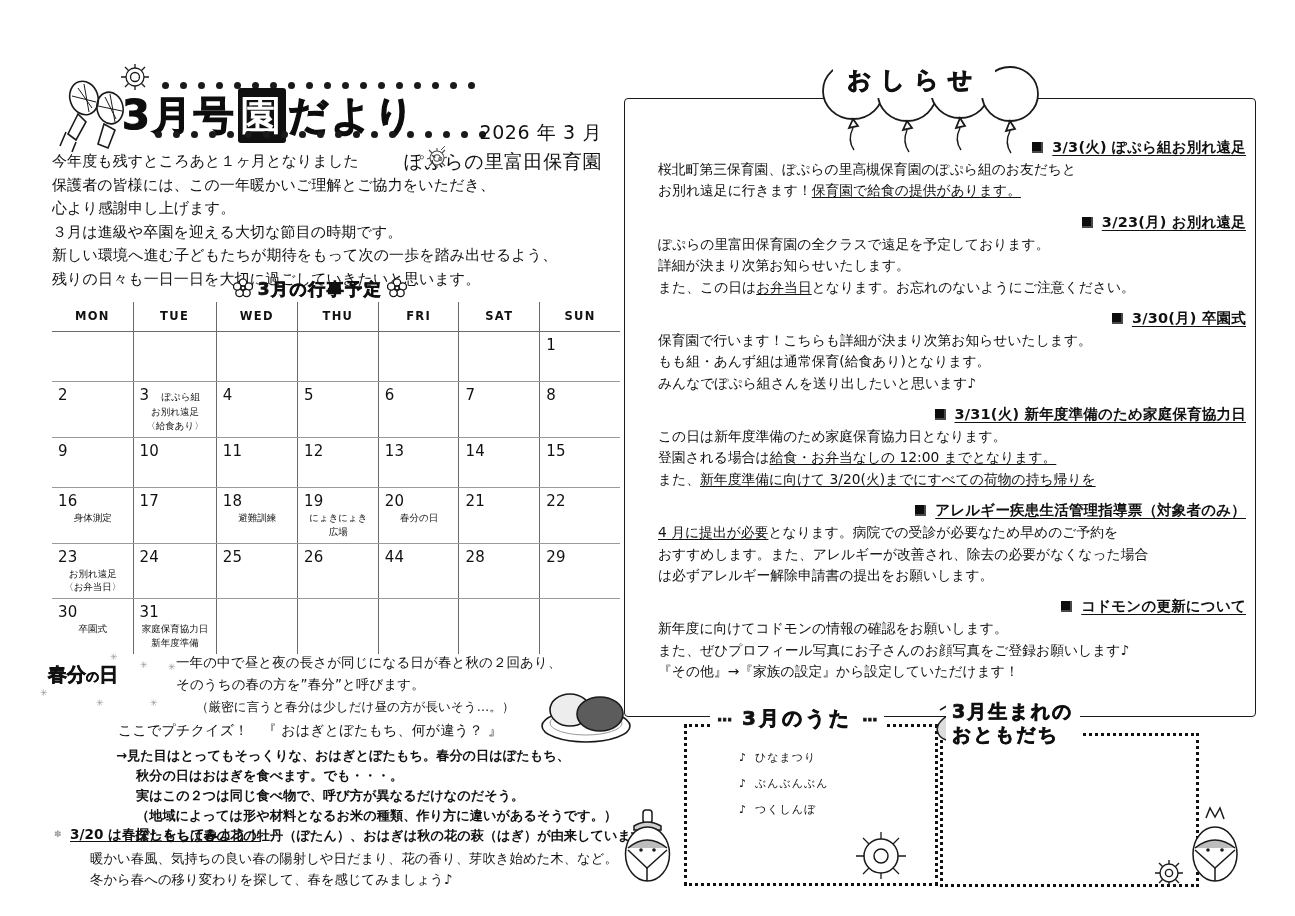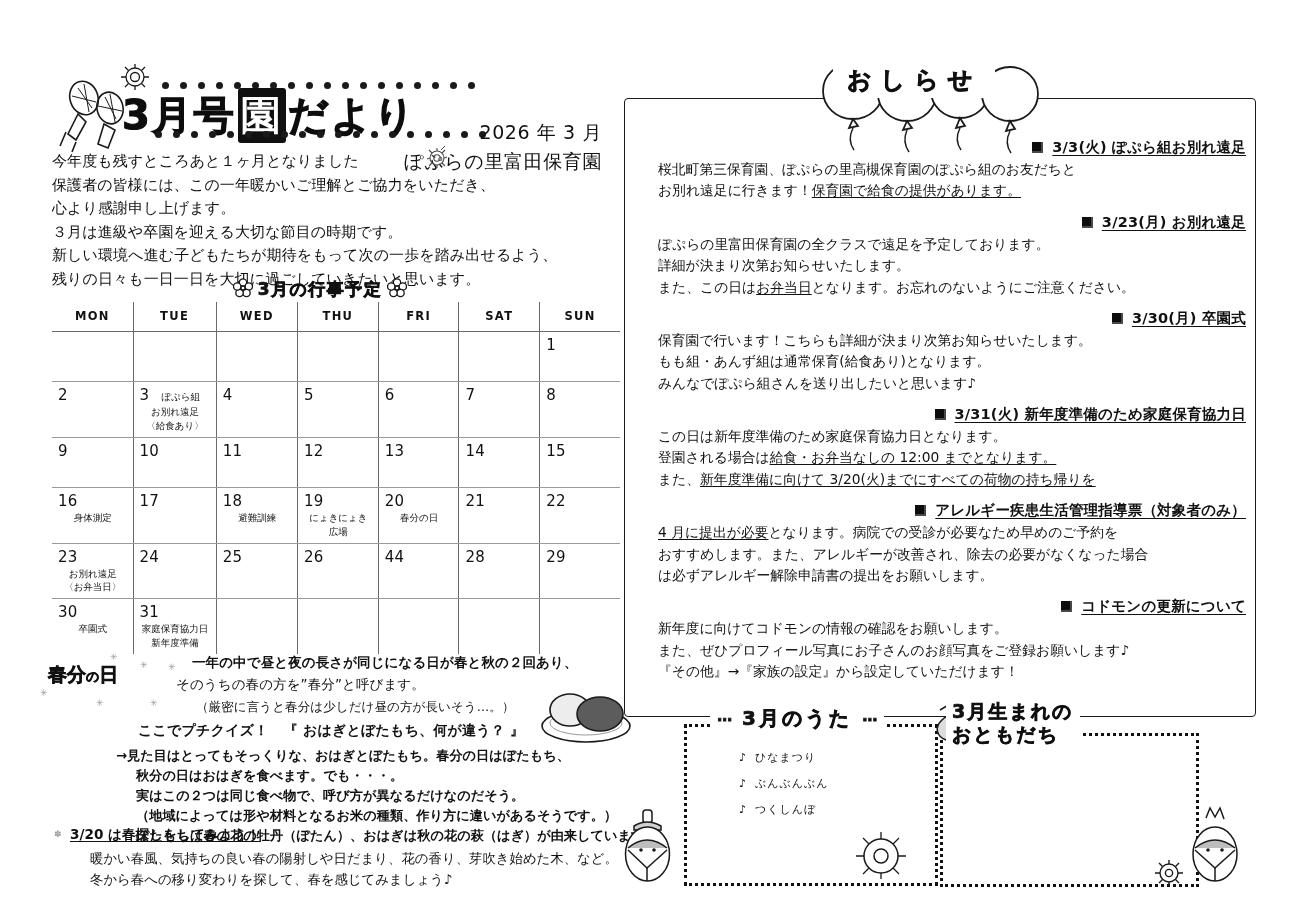--- a/index.html
+++ b/index.html
@@ -83,24 +83,24 @@
   
   .shunbun{position:absolute;left:0;top:646px;width:660px;}
   .shunbun-badge{
     position:absolute;left:48px;top:16px;
     font-size:19px;font-weight:900;letter-spacing:0px;
     -webkit-text-stroke:.6px #101010;
     white-space:nowrap;
   }
   .shunbun-badge .sm{font-size:13px;}
   .sb-sparkle{position:absolute;color:#9a9a9a;font-size:9px;}
-  .shunbun-l1{position:absolute;left:192px;top:8px;font-size:13.5px;letter-spacing:.1px;white-space:nowrap;font-weight:bold;}
+  .shunbun-l1{position:absolute;left:176px;top:8px;font-size:13.5px;letter-spacing:.1px;white-space:nowrap;}
   .shunbun-l2{position:absolute;left:176px;top:30px;font-size:13.5px;letter-spacing:.1px;white-space:nowrap;}
   .shunbun-l3{position:absolute;left:196px;top:53px;font-size:12.5px;letter-spacing:.1px;white-space:nowrap;}
-  .quiz-q{position:absolute;left:118px;top:76px;font-size:14px;font-weight:700;white-space:nowrap;letter-spacing:.2px;margin-left:20px;}
+  .quiz-q{position:absolute;left:118px;top:76px;font-size:14px;font-weight:400;white-space:nowrap;letter-spacing:.2px;}
   .quiz-body{position:absolute;left:128px;top:100px;font-size:13.2px;line-height:1.52;}
   .quiz-body div{white-space:nowrap;font-weight:bold;}
   .quiz-body .ind1{margin-left:-12px;}
   .quiz-body .ind2{margin-left:8px;}
   .quiz-body .ind3{margin-left:8px;}
   .spring-head{position:absolute;left:70px;top:180px;font-size:13.6px;font-weight:700;white-space:nowrap;}
   .spring-head u{text-decoration:underline;text-underline-offset:2px;}
   .spring-body{position:absolute;left:90px;top:203px;font-size:13.4px;line-height:1.55;}
   .spring-body div{white-space:nowrap;}
 

